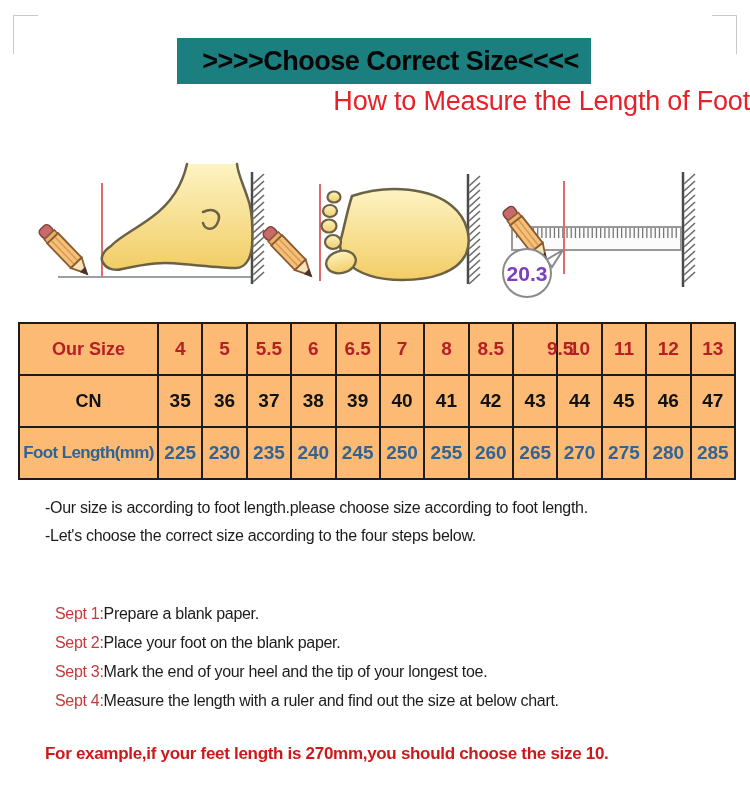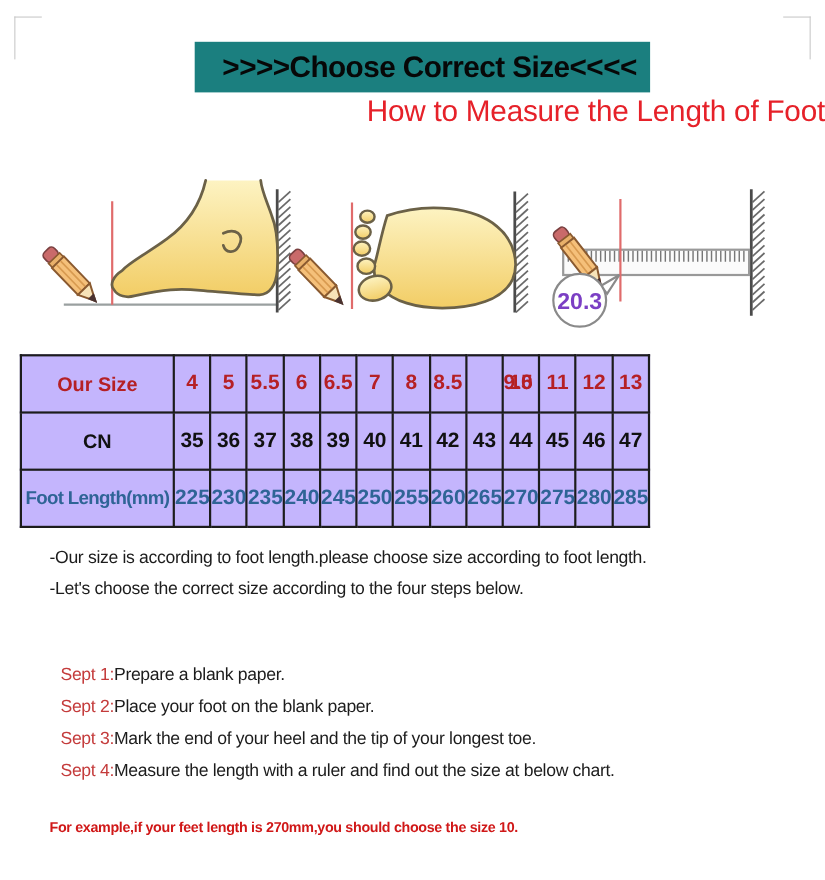--- a/index.html
+++ b/index.html
@@ -16,41 +16,41 @@
     display:flex;align-items:center;justify-content:center;
     font-size:27px;font-weight:bold;color:#070707;letter-spacing:-0.5px;padding-left:13px;
   }
   .title{
     position:absolute;left:0;top:86px;width:750px;text-align:right;
     font-size:27px;letter-spacing:-0.2px;
   }
   .illustrations{position:absolute;left:0;top:150px;}
 
   table.size-table{
-    position:absolute;left:18px;top:322px;width:573px;height:158px;
-    border-collapse:collapse;table-layout:fixed;background:#c4b5fd;
+    position:absolute;left:18px;top:322px;width:718px;height:158px;
+    border-collapse:collapse;table-layout:fixed;background:#fdba74;
   }
   table.size-table td{
     border:2px solid #1c1c1c;text-align:center;vertical-align:middle;
     font-weight:bold;font-size:19px;height:37px;padding:0;white-space:nowrap;
   }
   table.size-table td.row-label{font-size:18px;}
   table.size-table td.row-label.small{font-size:17px;letter-spacing:-0.6px;}
 
   .notes{position:absolute;left:45px;top:494px;width:660px;font-size:16px;letter-spacing:-0.3px;}
   .note-line{height:28px;line-height:28px;white-space:nowrap;}
   .hl-red{color:#c83030;}
 
   .steps{position:absolute;left:55px;top:599px;width:660px;font-size:16px;letter-spacing:-0.3px;}
   .step-line{height:29px;line-height:29px;white-space:nowrap;}
   .step-label{color:#c43b3b;}
 
   .example{
     position:absolute;left:45px;top:744px;width:680px;
-    font-size:13px;font-weight:bold;letter-spacing:-0.3px;white-space:nowrap;
+    font-size:17px;font-weight:bold;letter-spacing:-0.3px;white-space:nowrap;
   }
 </style>
 </head>
 <body>
 
 <div class="page">
 
   <div class="corner corner-tl"></div>
   <div class="corner corner-tr"></div>
 

